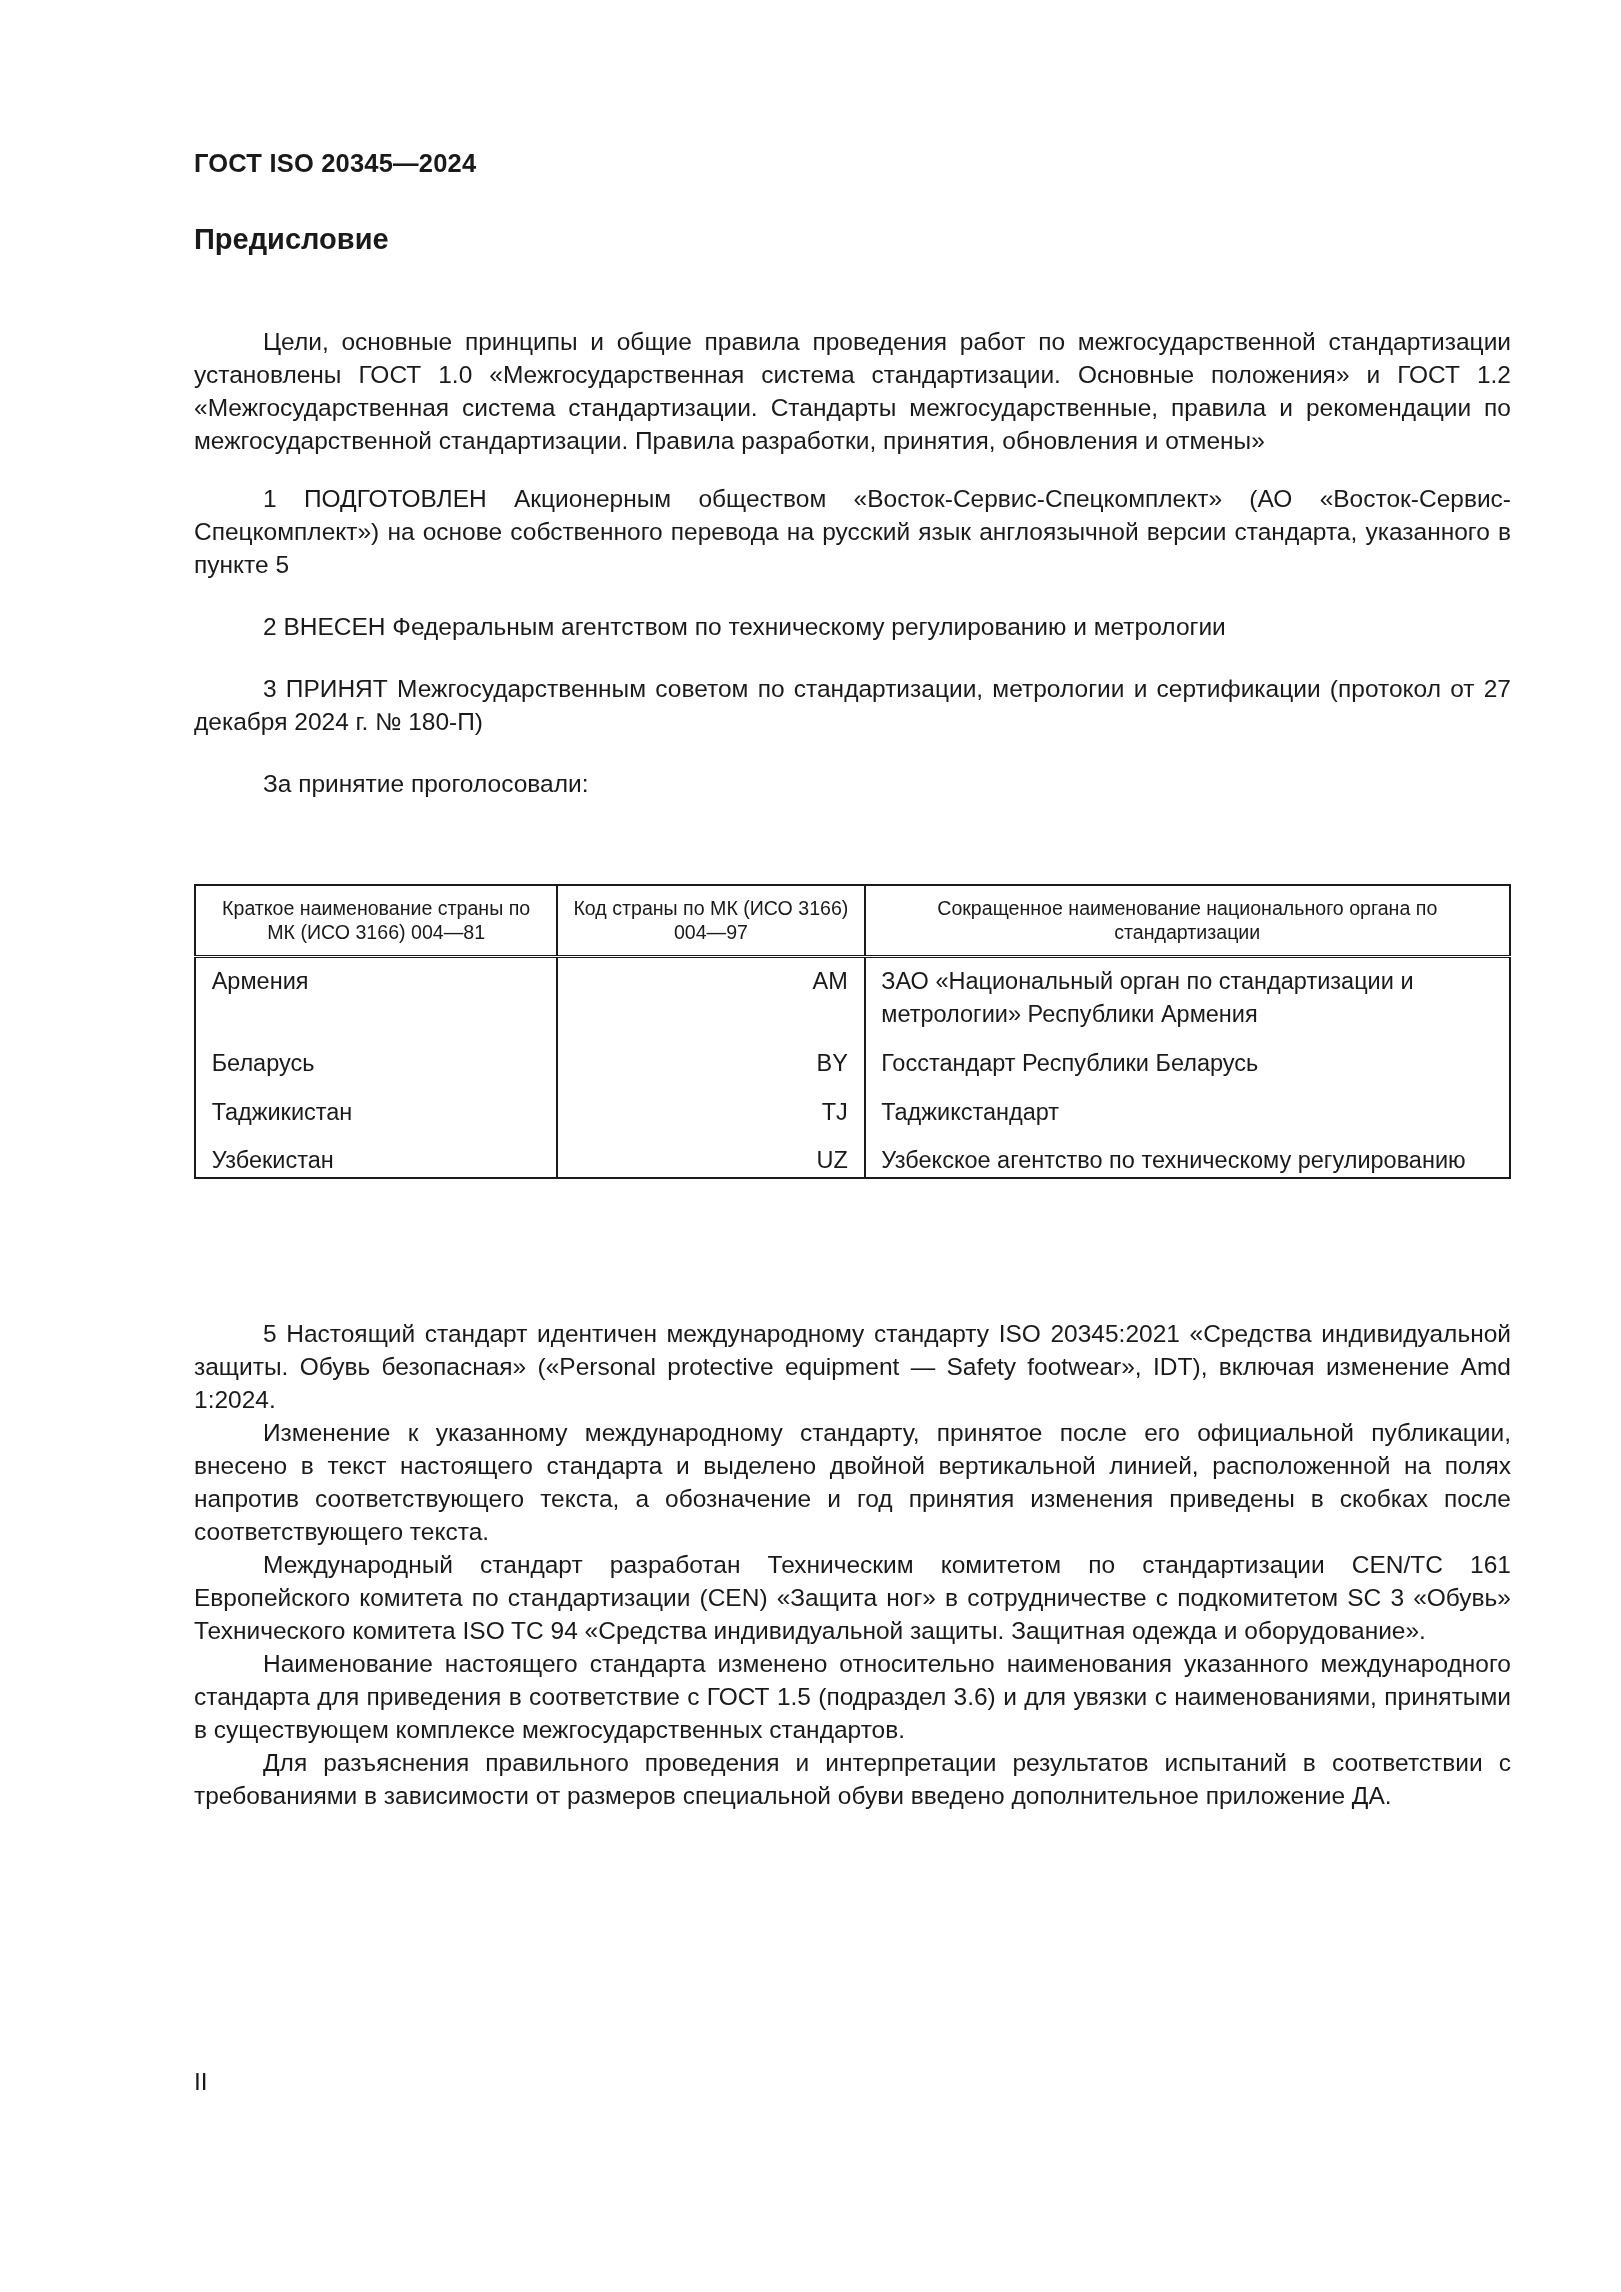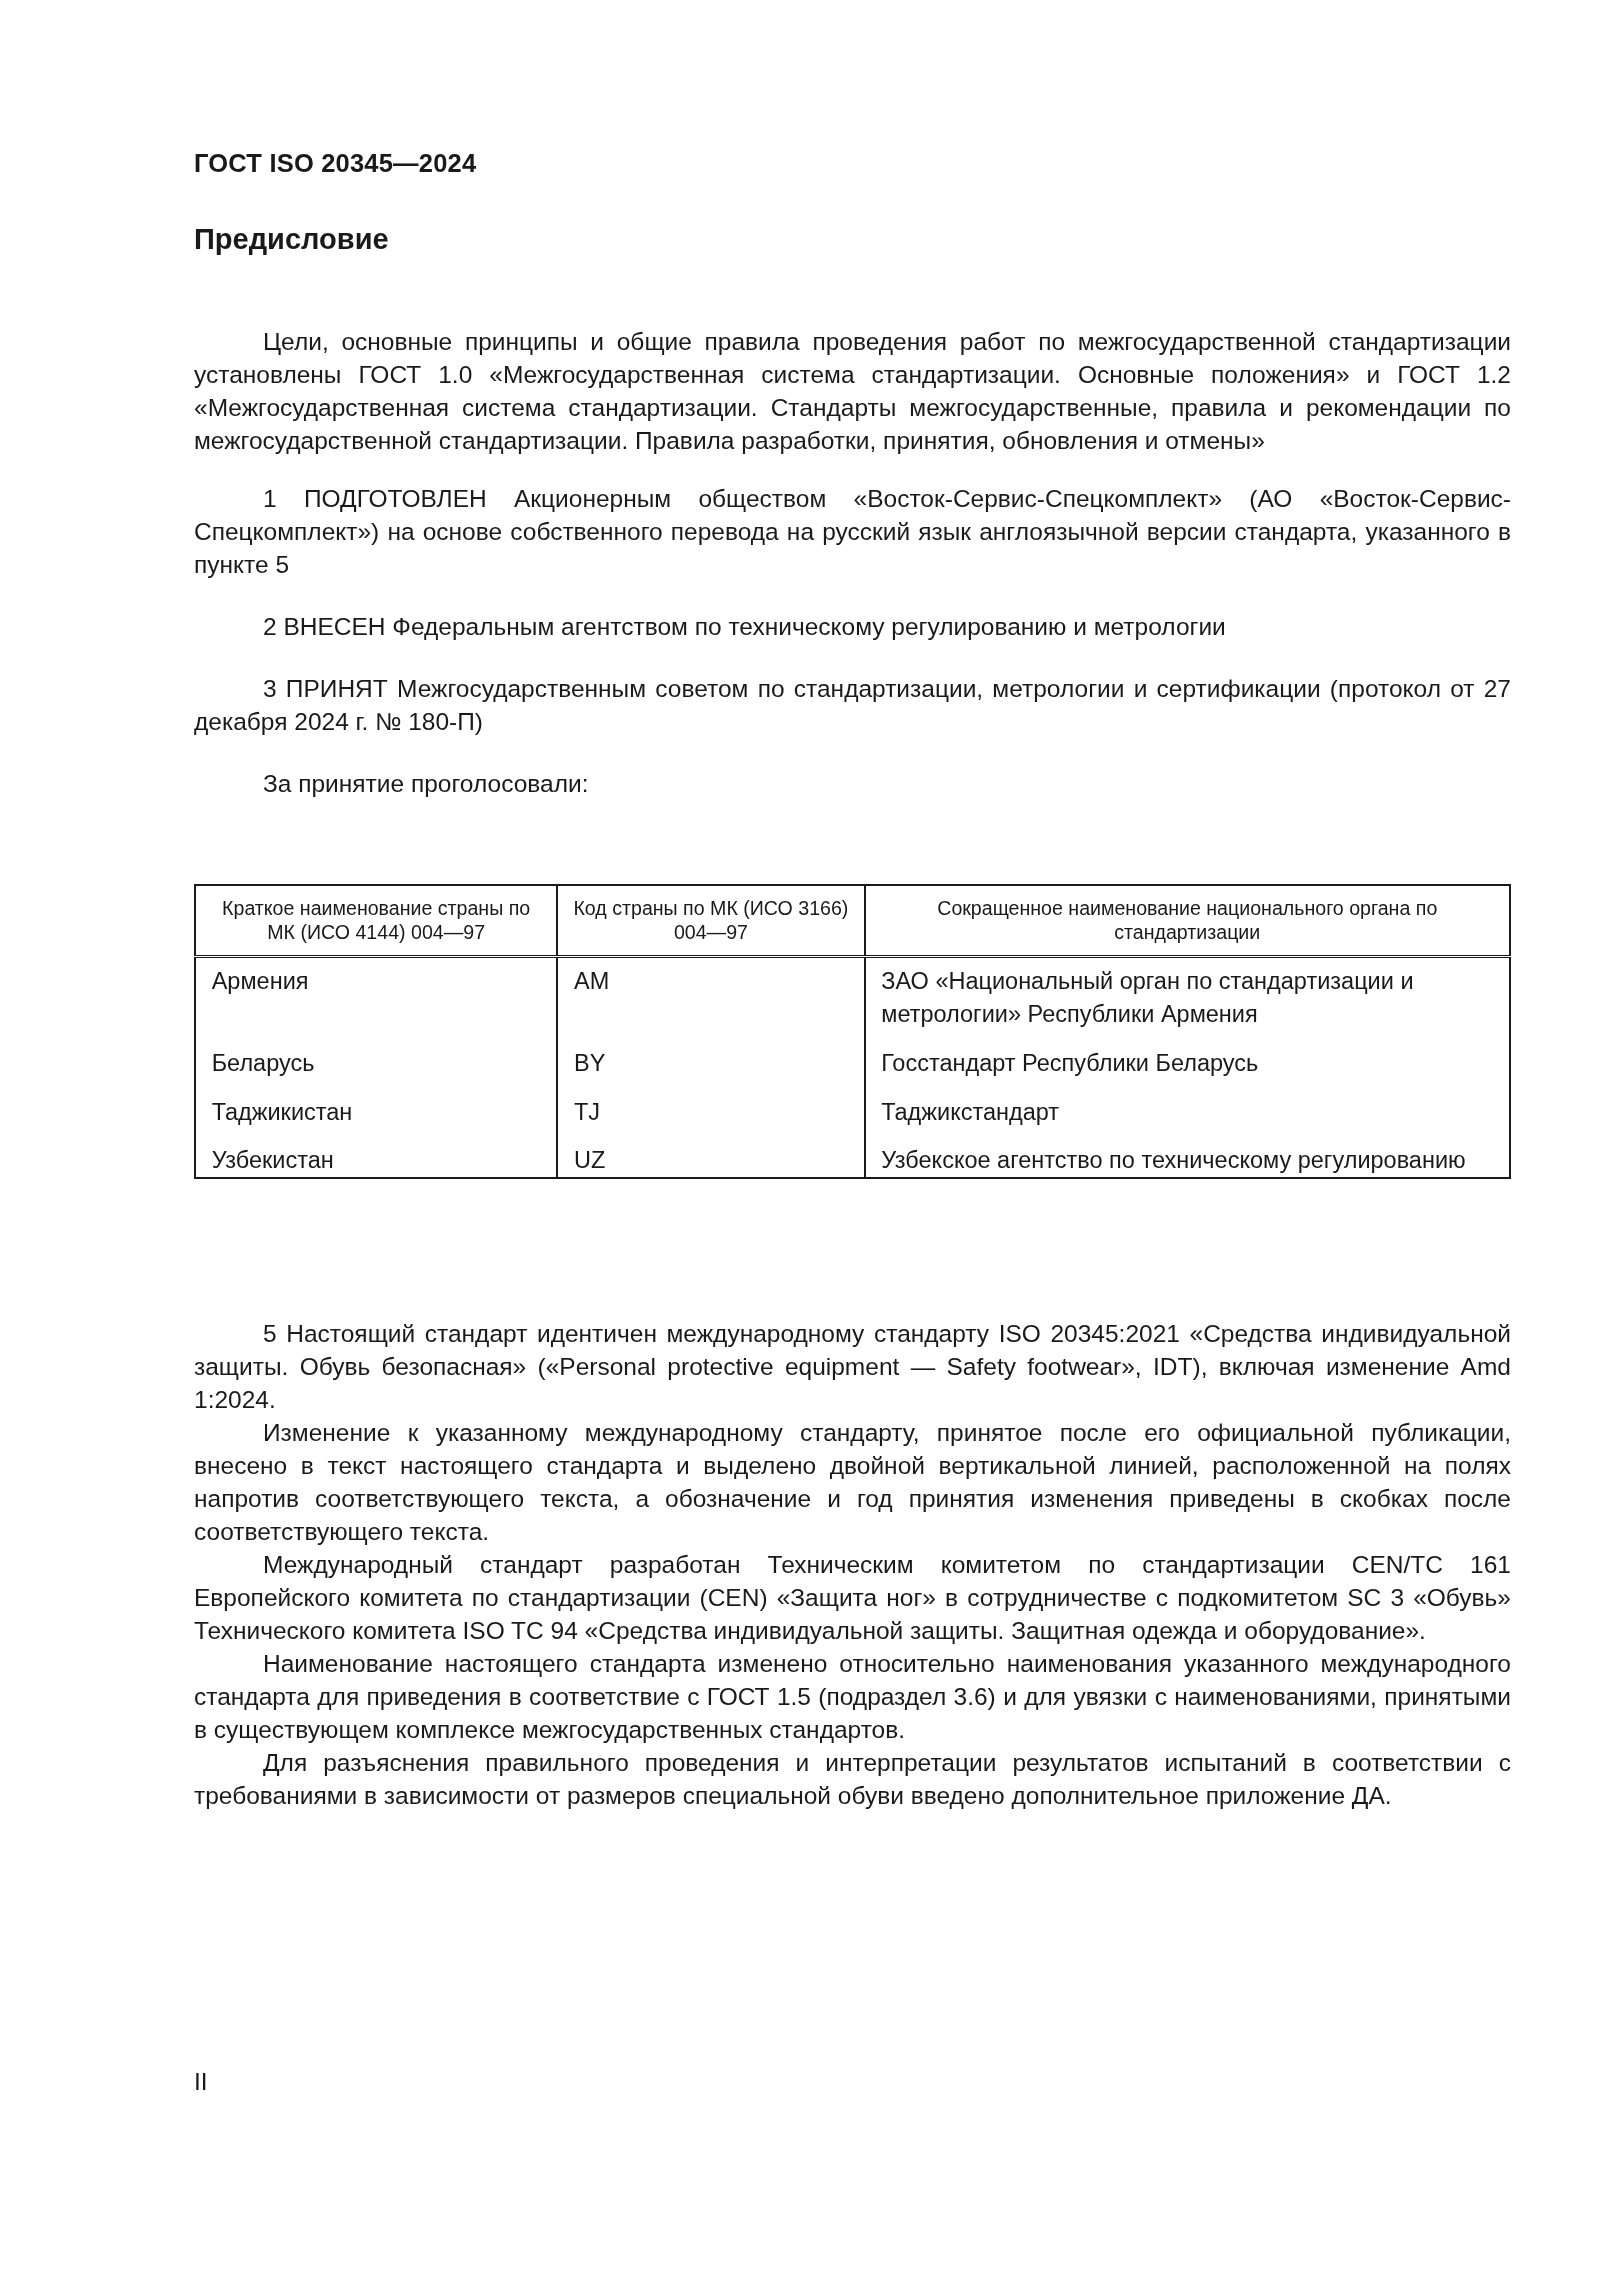--- a/index.html
+++ b/index.html
@@ -35,21 +35,21 @@
     padding: 8.8px 9.8px 8.8px 9.8px; text-align: center; vertical-align: middle;
     height: 51px;
   }
   table.members td {
     border-left: 2.9px solid #1a1a1a; border-right: 2.9px solid #1a1a1a;
     padding: 0 15.7px; vertical-align: top; line-height: 33px;
   }
   table.members tr.first td { padding-top: 7.8px; padding-bottom: 15.7px; }
   table.members tr.mid td { padding-bottom: 15.7px; margin-top: 12px; }
   table.members tr.last td { border-bottom: 2.9px solid #1a1a1a; padding-bottom: 0; }
-  table.members td.code { text-align: left; }
+  table.members td.code { text-align: right; }
   col.c1 { width: 363px; } col.c2 { width: 308px; } col.c3 { width: 647px; }
 
   .page-number {
     position: absolute; left: 194px; top: 2068px; font-size: 24.5px;
   }
 </style>
 </head>
 <body>
 
 <div class="page-header">ГОСТ ISO 20345—2024</div>
@@ -70,21 +70,21 @@
 </div>
 
 <table class="members">
   <colgroup>
       <col class="c1">
       <col class="c2">
       <col class="c3">
     </colgroup>
   <thead>
     <tr>
-      <th>Краткое наименование страны по МК (ИСО 4144) 004—97</th>
+      <th>Краткое наименование страны по МК (ИСО 3166) 004—81</th>
       <th>Код страны по МК (ИСО 3166) 004—97</th>
       <th>Сокращенное наименование национального органа по стандартизации</th>
     </tr>
   </thead>
   <tbody>
     <tr class="first">
       <td>Армения</td>
       <td class="code">AM</td>
       <td>ЗАО «Национальный орган по стандартизации и метрологии» Республики Армения</td>
     </tr>

